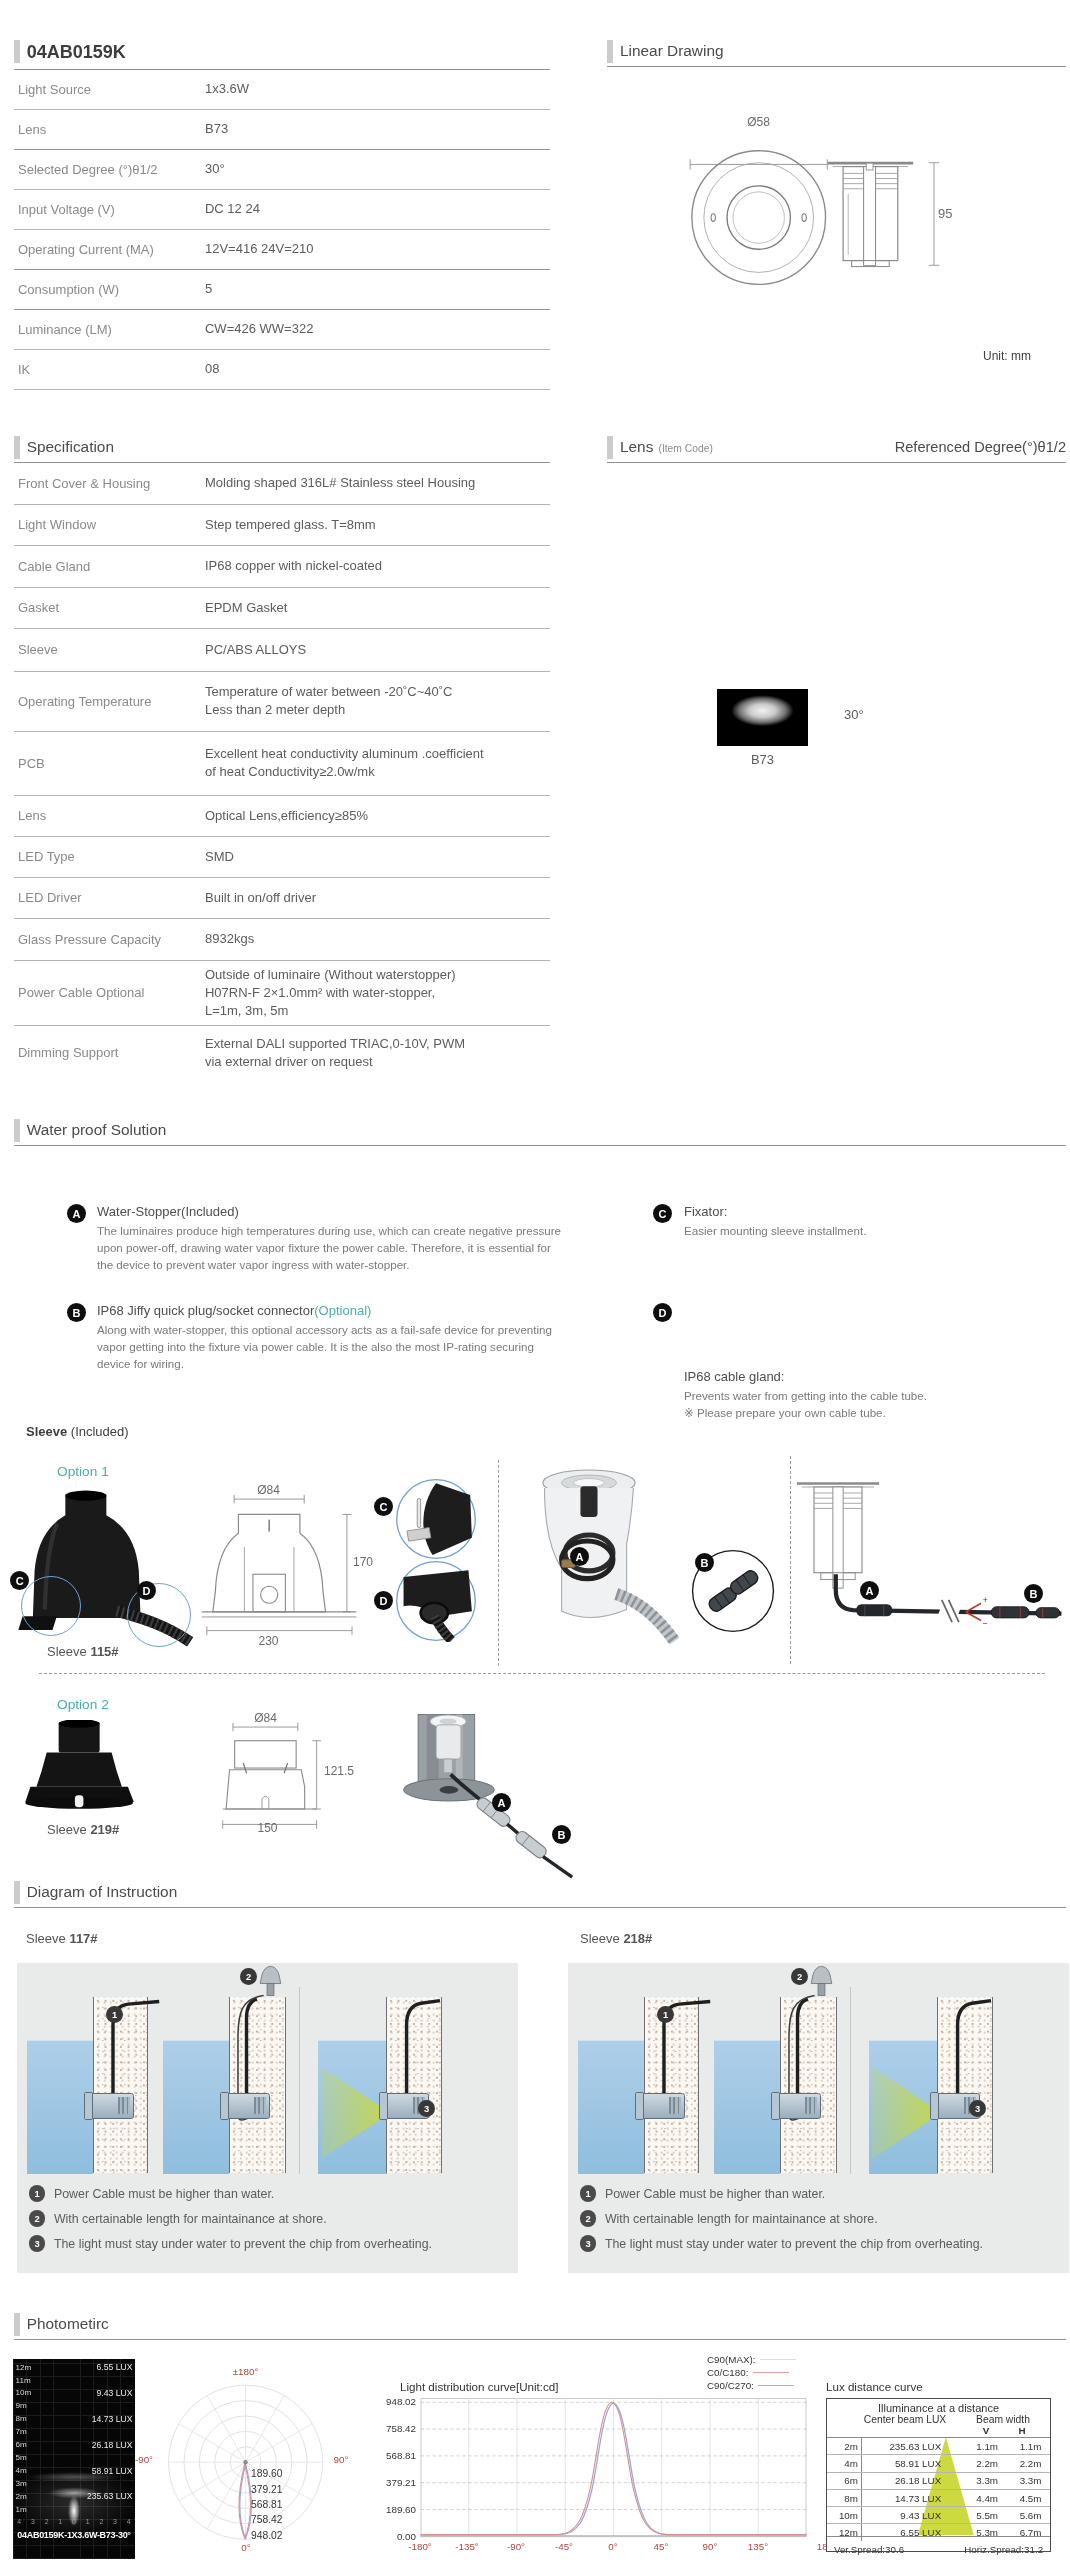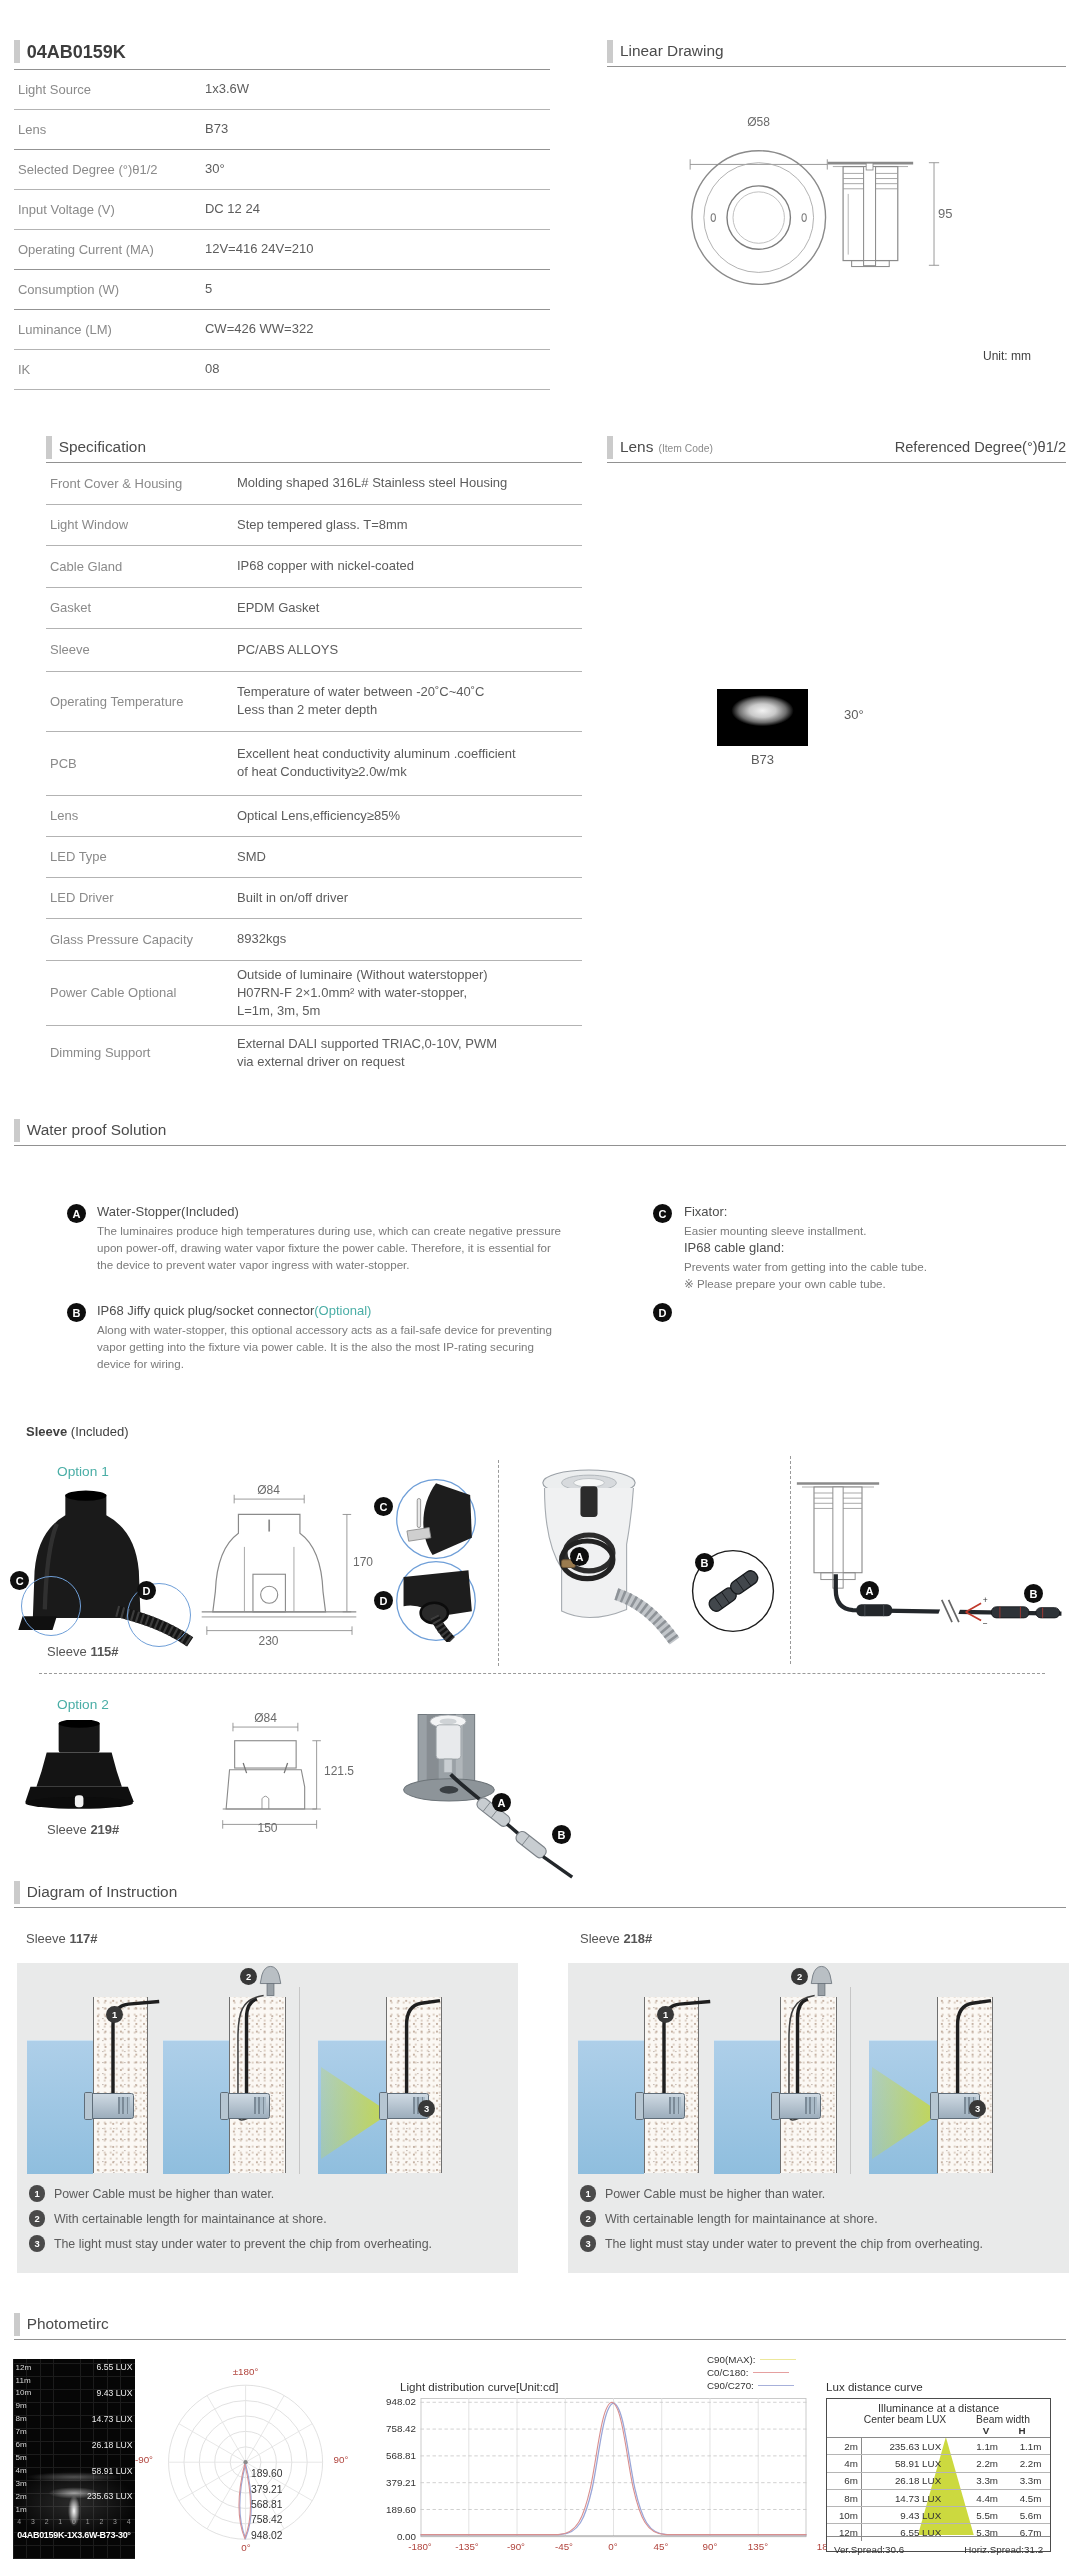--- a/index.html
+++ b/index.html
@@ -181,21 +181,21 @@
   <line></line>
   <svg class="abs" style="left:927px;top:161px;" width="26" height="106" viewBox="0 0 30 124">
     <line x1="8" y1="2" x2="8" y2="122" stroke="#8a8a8a" stroke-width="1"></line>
     <line x1="2" y1="2" x2="14" y2="2" stroke="#8a8a8a" stroke-width="1"></line>
     <line x1="2" y1="122" x2="14" y2="122" stroke="#8a8a8a" stroke-width="1"></line>
   </svg>
   <span class="abs dim-label" style="left:938px;top:206px;width:34px;text-align:left;font-size:13px;">95</span>
   <span class="abs small-note" style="left:983px;top:349px;">Unit: mm</span>
 
   
-  <div class="abs" style="left:13.7px;top:435px;width:536px;margin-left:32px;">
+  <div class="abs" style="left:13.7px;top:435px;width:536px;">
     <div class="sec-head">
       <span class="sec-bar"></span>
       <span class="sec-title">Specification</span>
     </div>
     <div>
       <div class="srow" style="height:41px">
           <span class="plabel">Front Cover &amp; Housing</span>
           <span class="pvalue">Molding shaped 316L# Stainless steel Housing</span>
         </div>
       <div class="srow" style="height:40px">
@@ -285,21 +285,21 @@
   <div class="abs" style="left:97px;top:1303px;width:467px;">
     <div><span class="wp-title">IP68 Jiffy quick plug/socket connector</span><span class="wp-suffix teal">(Optional)</span></div>
     <div class="wp-body" style="margin-top:2.6px;">Along with water-stopper, this optional accessory acts as a fail-safe device for preventing vapor getting into the fixture via power cable. It is the also the most IP-rating securing device for wiring.</div>
   </div>
   <div class="abs badge l" style="left:653px;top:1204px;">C</div>
   <div class="abs" style="left:684px;top:1204px;width:368px;">
     <div><span class="wp-title">Fixator:</span></div>
     <div class="wp-body" style="margin-top:2.6px;">Easier mounting sleeve installment.</div>
   </div>
   <div class="abs badge l" style="left:653px;top:1303px;">D</div>
-  <div class="abs" style="left:684px;top:1240px;width:368px;">
+  <div class="abs" style="left:684px;top:1369px;width:368px;">
     <div><span class="wp-title">IP68 cable gland:</span></div>
     <div class="wp-body" style="margin-top:2.6px;">Prevents water from getting into the cable tube.
 ※ Please prepare your own cable tube.</div>
   </div>
 
   
   <div class="abs" style="left:26px;top:1424px;font-size:13px;color:#3f3f3f;">
     <b>Sleeve</b><span> (Included)</span>
   </div>
 

